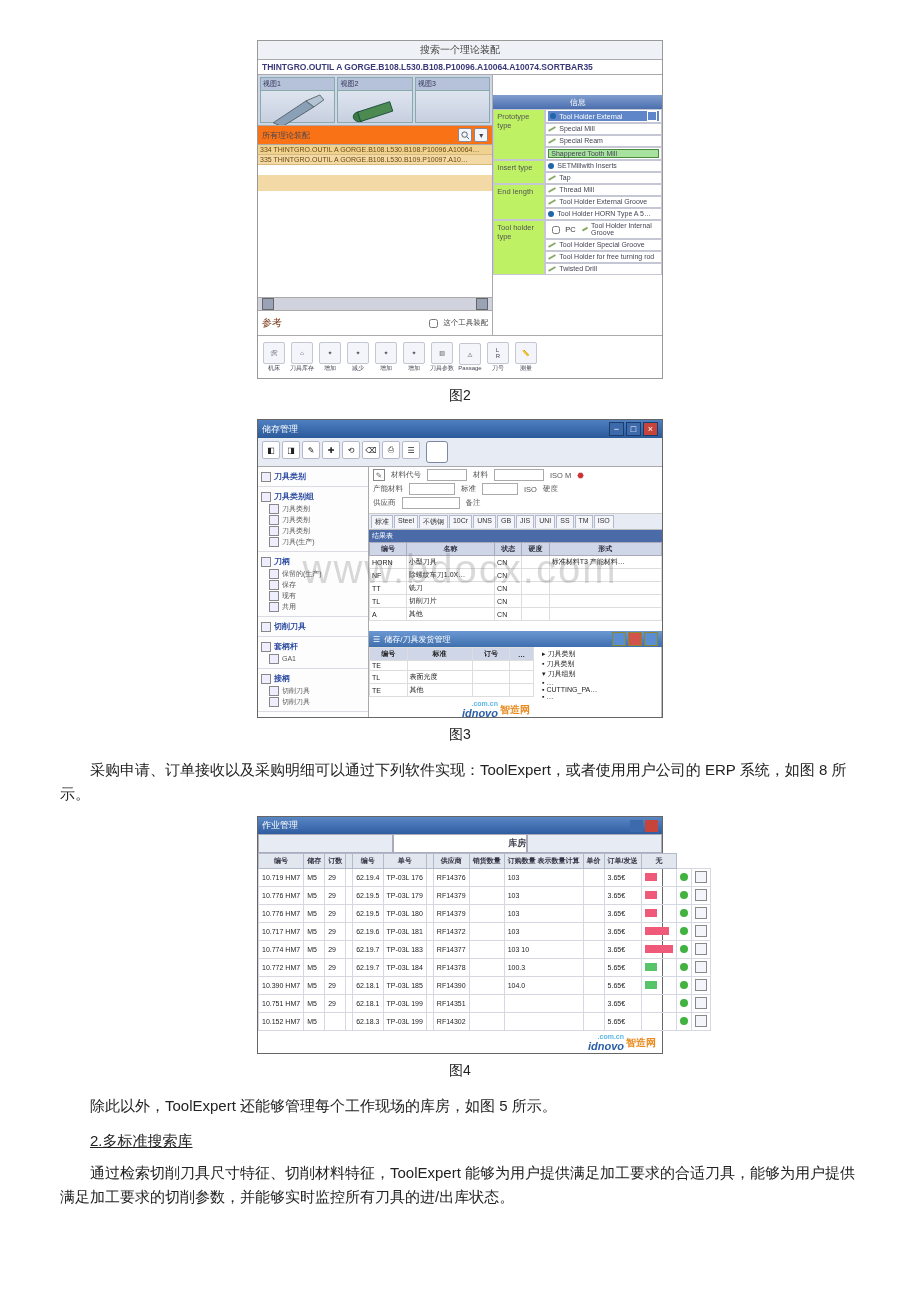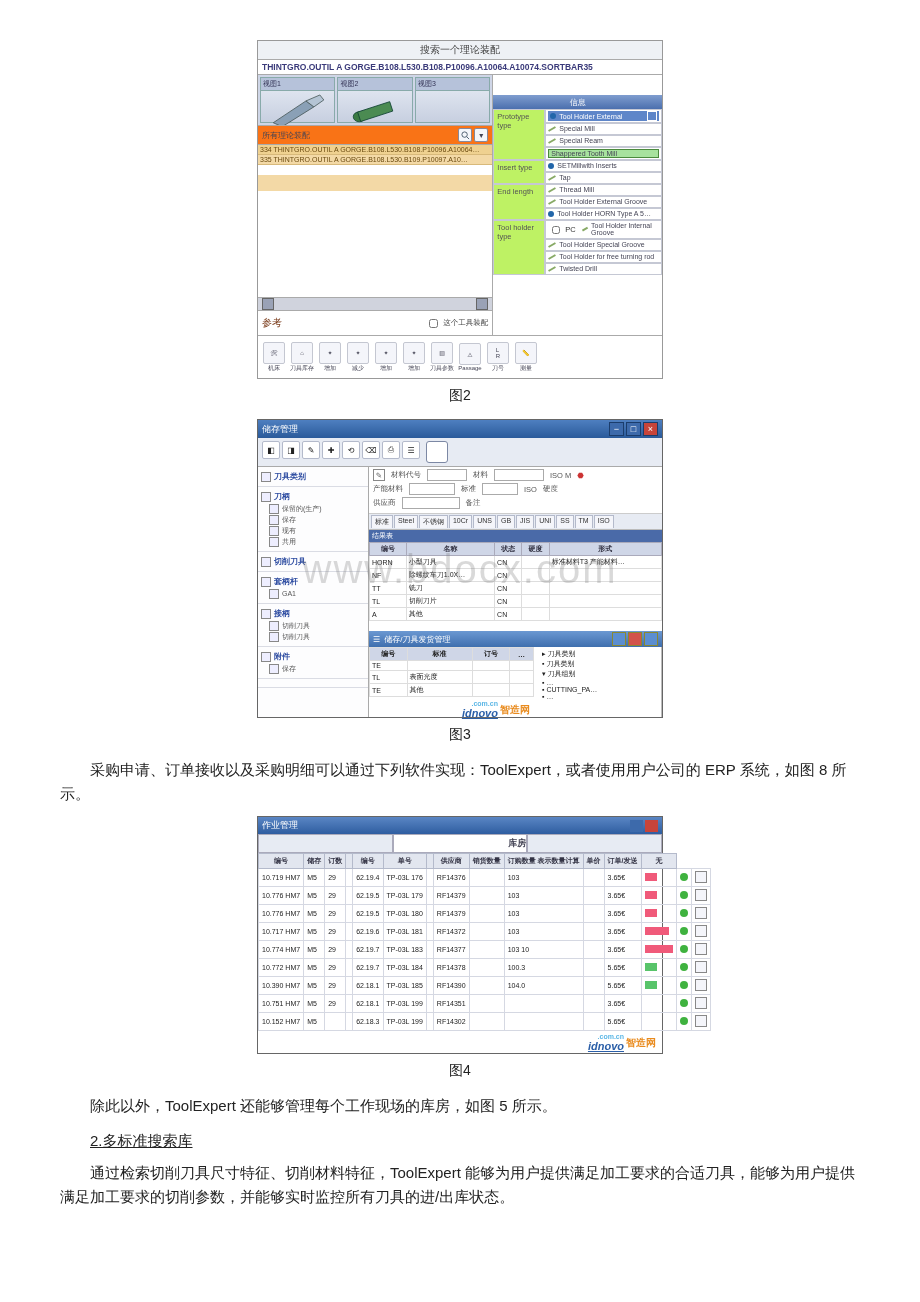--- a/index.html
+++ b/index.html
@@ -325,21 +325,21 @@
     transform:translate(-50%,-50%);
     font-size:40px; color:rgba(120,120,120,0.28);
     font-family:Arial,sans-serif;
     letter-spacing:2px;
     pointer-events:none;
   }
   .wm-idnovo {
     display:inline-flex;align-items:center;gap:2px;
     font-family:Arial;font-weight:bold;font-style:italic;
   }
-  .wm-idnovo .id{color:#2b5fa8;font-size:11px;text-decoration:underline;}
+  .wm-idnovo .id{color:#2b5fa8;font-size:11px;}
   .wm-idnovo .zh{color:#e98b1e;font-size:10px;font-style:normal;}
   .wm-idnovo .cc{color:#5cb7e6;font-size:7px;font-style:normal;display:block;line-height:7px;}
 </style>
 </head>
 <body>
 
 <div class="figure fig2">
   <div class="fig2-title">搜索一个理论装配</div>
   <div class="fig2-pathbar">THINTGRO.OUTIL A GORGE.B108.L530.B108.P10096.A10064.A10074.SORTBAR35</div>
   <div class="fig2-main">
@@ -557,20 +557,44 @@
     <span class="big"></span>
   </div>
   <div class="fig3-body">
     <div class="fig3-side">
       <div id="fig3-side-container">
             <div class="side-sec">
               <div class="h">
                 <span class="sqico"></span>
                 <span>刀具类别</span>
               </div>
+            </div>
+            <div class="side-sec">
+              <div class="h">
+                <span class="sqico"></span>
+                <span>刀具类别组</span>
+              </div>
+              <ul>
+                <li>
+                  <span class="sqico"></span>
+                  <span>刀具类别</span>
+                </li>
+                <li>
+                  <span class="sqico"></span>
+                  <span>刀具类别</span>
+                </li>
+                <li>
+                  <span class="sqico"></span>
+                  <span>刀具类别</span>
+                </li>
+                <li>
+                  <span class="sqico"></span>
+                  <span>刀具(生产)</span>
+                </li>
+              </ul>
             </div>
             <div class="side-sec">
               <div class="h">
                 <span class="sqico"></span>
                 <span>刀柄</span>
               </div>
               <ul>
                 <li>
                   <span class="sqico"></span>
                   <span>保留的(生产)</span>

